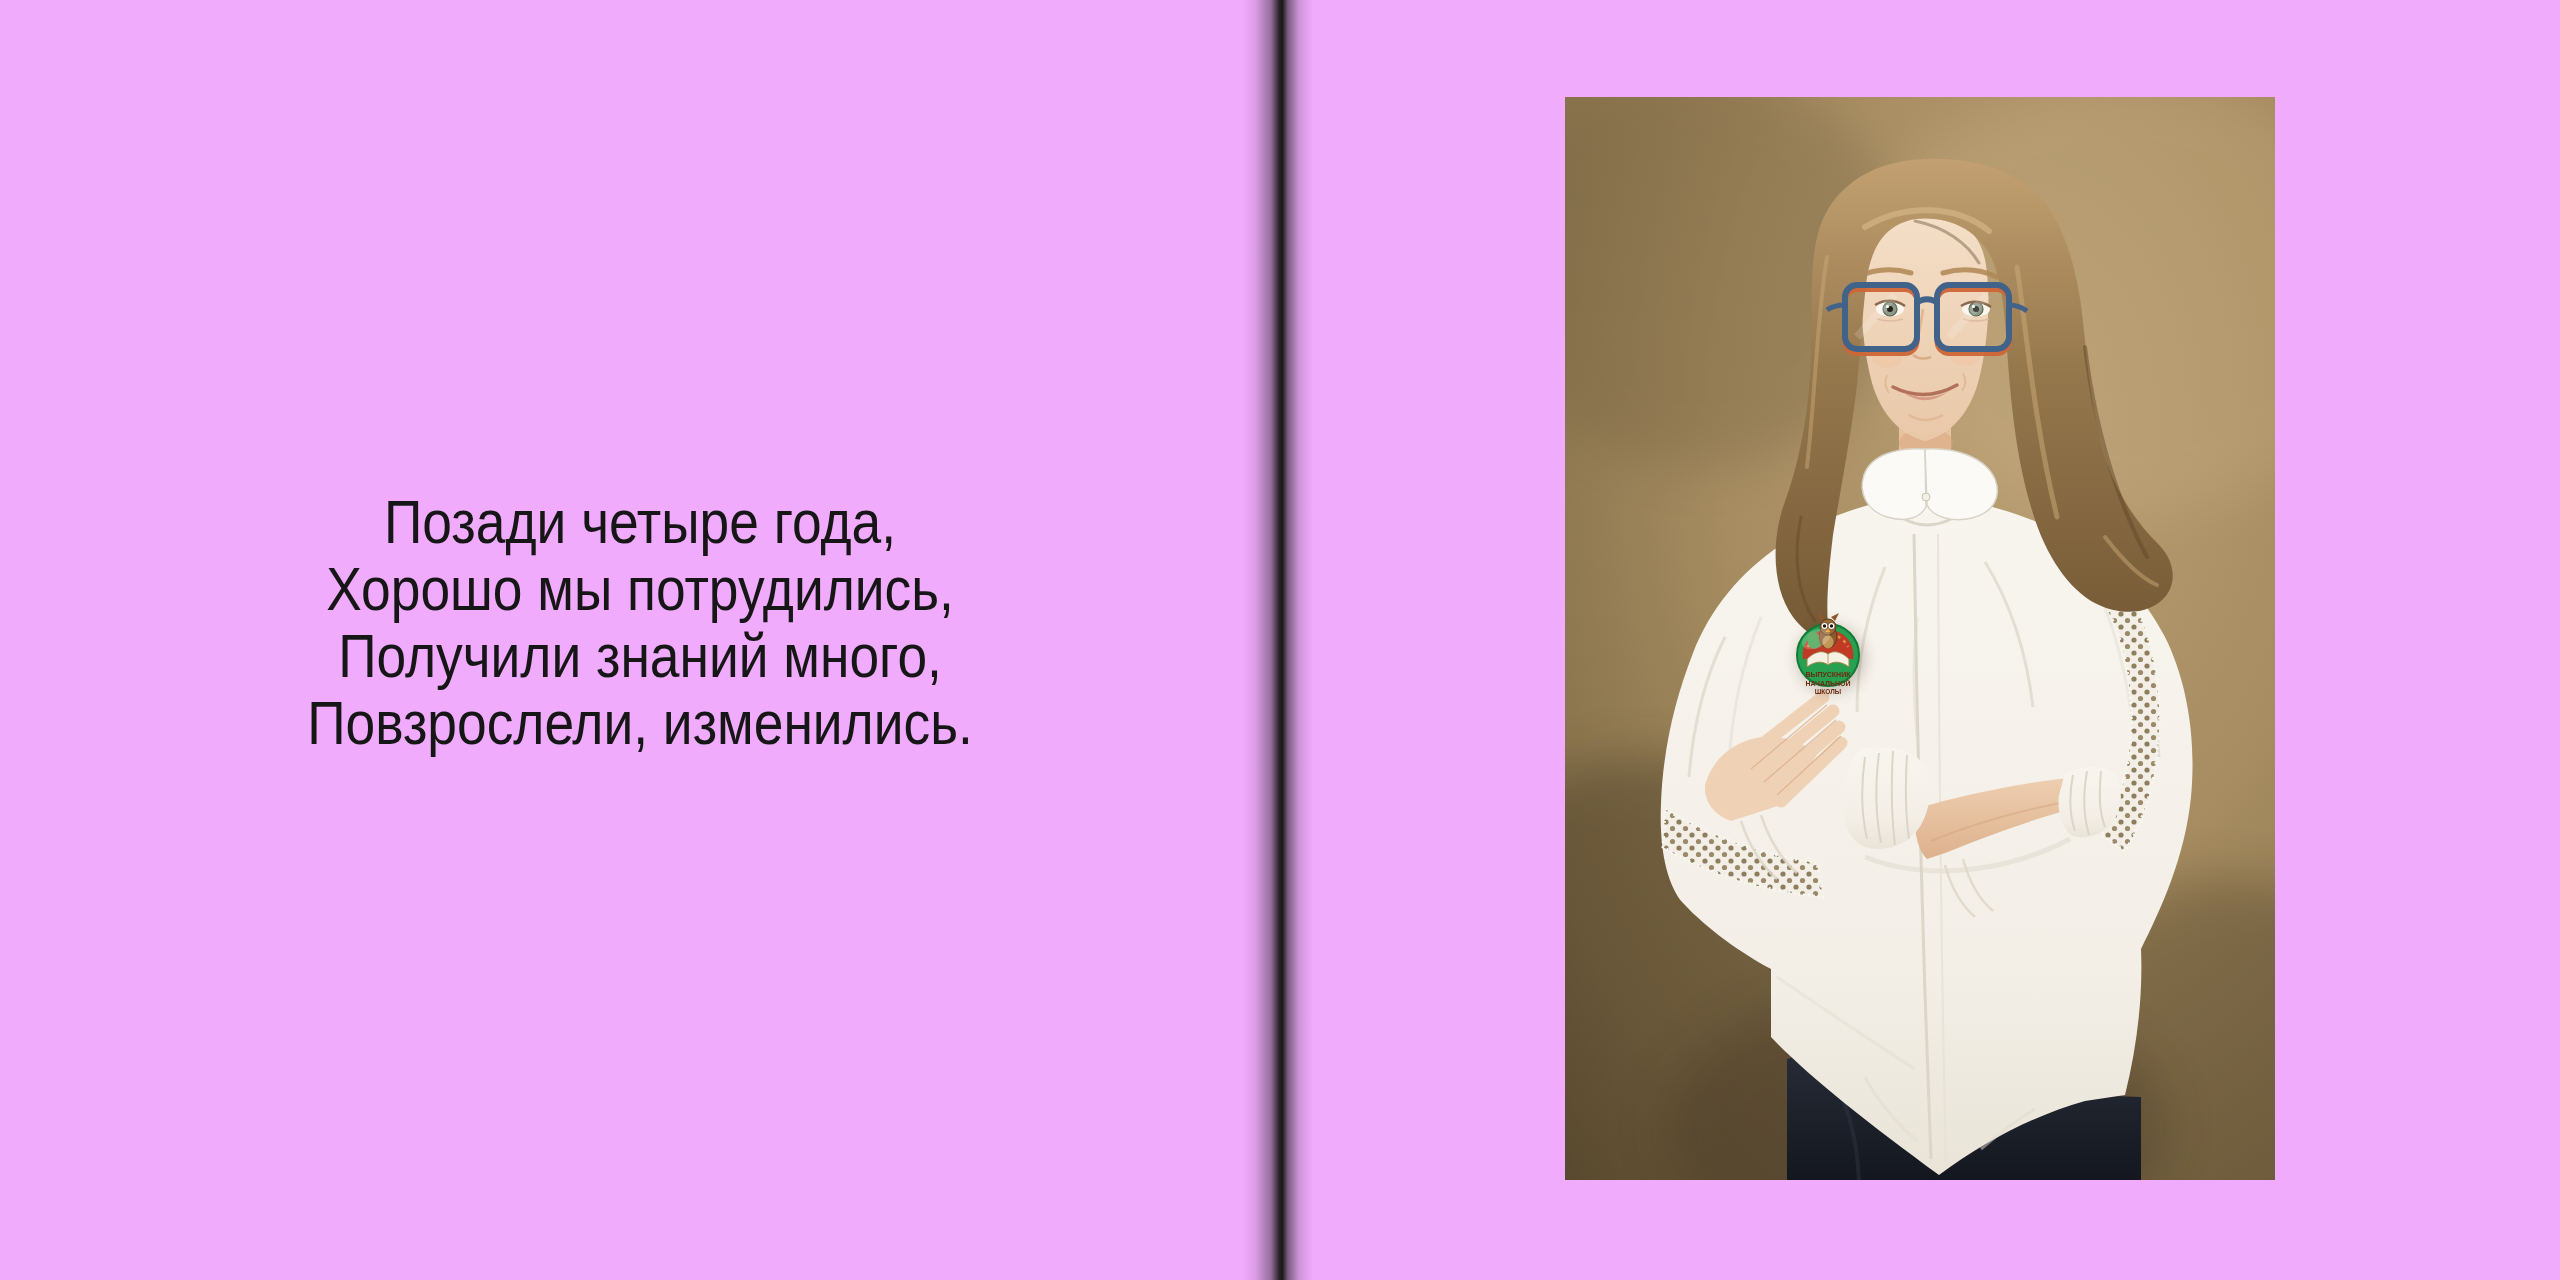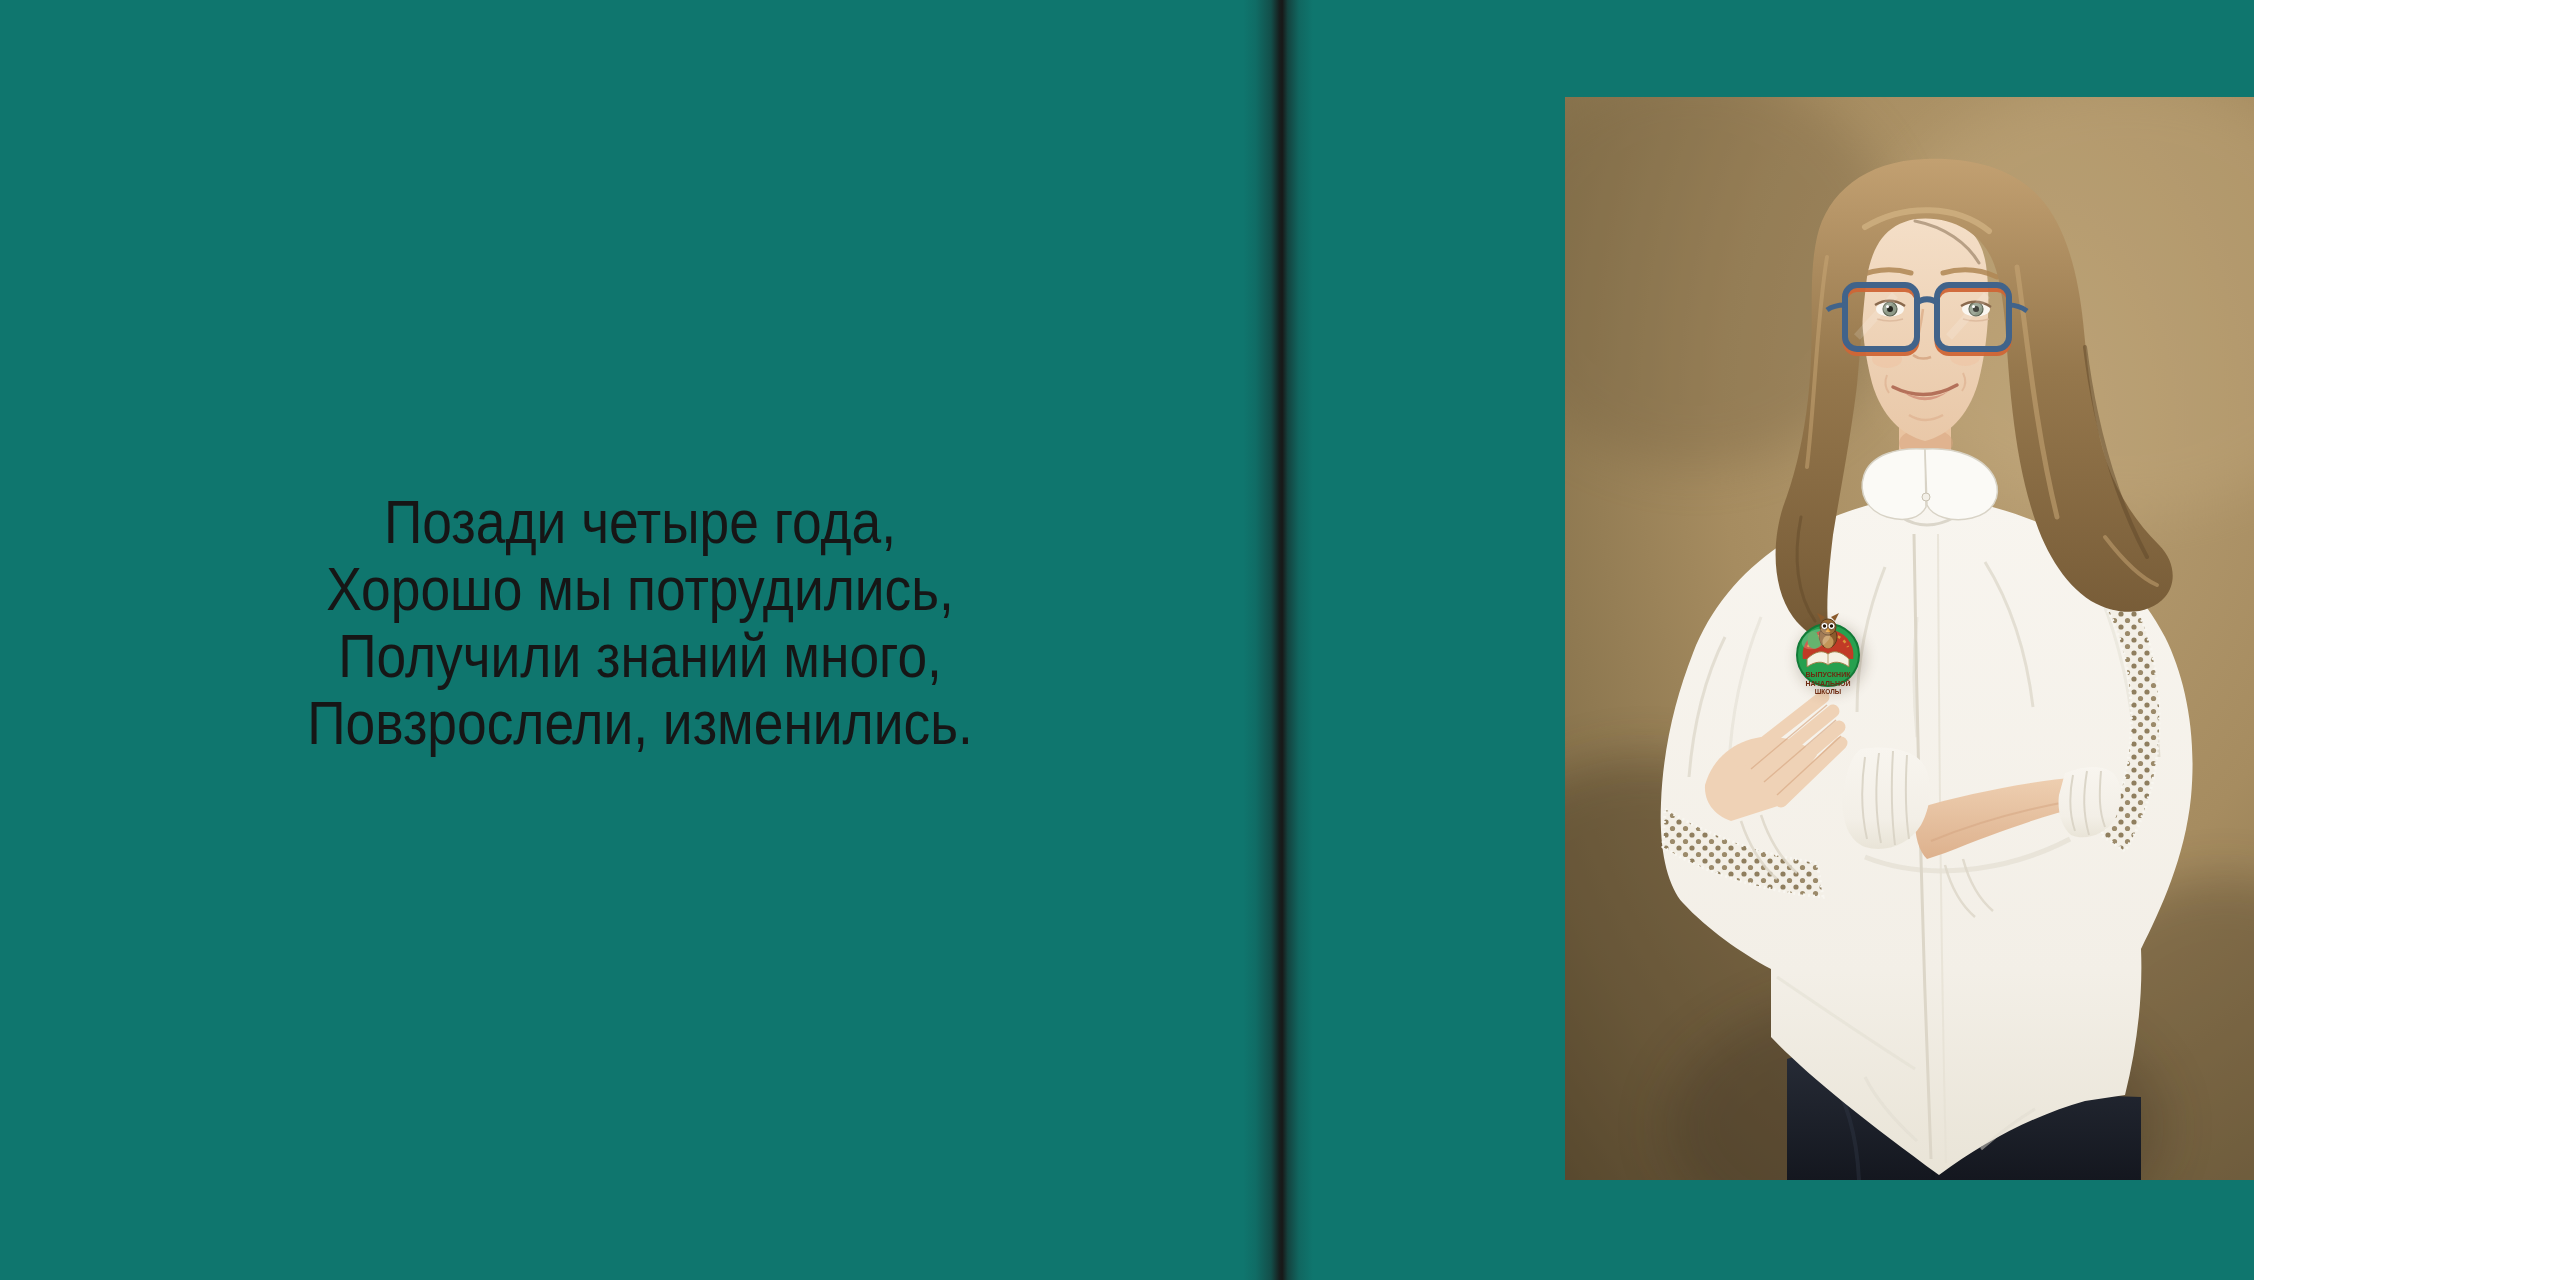--- a/index.html
+++ b/index.html
@@ -1,17 +1,17 @@
 <!DOCTYPE html>
 <html><head>
 <meta charset="utf-8">
 <style>
   html,body{margin:0;padding:0;background:#ffffff;}
-  .spread{position:relative;width:2248px;height:1280px;background:#0f766e;overflow:hidden;
-          font-family:"Liberation Sans", sans-serif;padding-left:6px;}
+  .spread{position:relative;width:2560px;height:1280px;background:#f0abfc;overflow:hidden;
+          font-family:"Liberation Sans", sans-serif;}
   
   .left-page{position:absolute;left:0;top:0;width:1280px;height:1280px;}
   .poem{position:absolute;top:488px;left:0;width:1280px;text-align:center;
         font-size:62px;line-height:67px;color:#161616;font-weight:400;
         transform:scaleX(0.86);transform-origin:50% 50%;letter-spacing:0px;}
   .poem-line{white-space:nowrap;}
   
   .spine{position:absolute;left:1243px;top:0;width:70px;height:1280px;
          background:linear-gradient(90deg,
            rgba(24,24,24,0) 0%,

